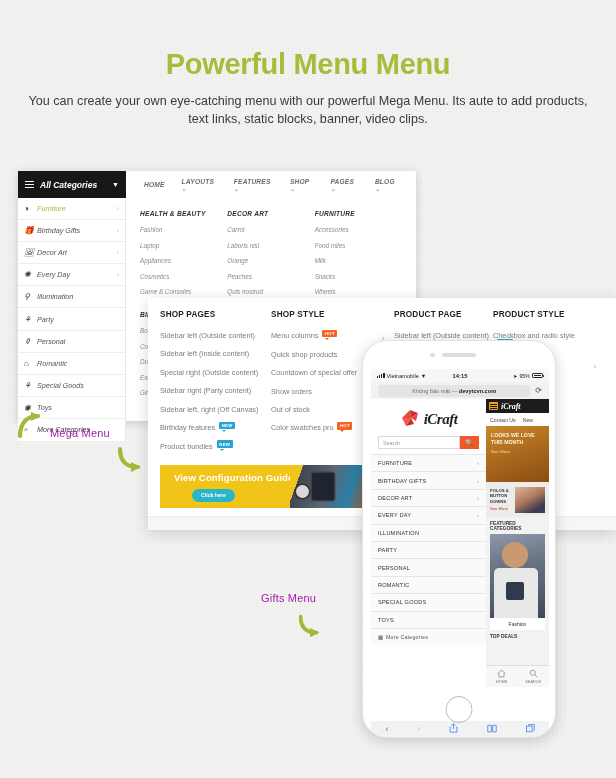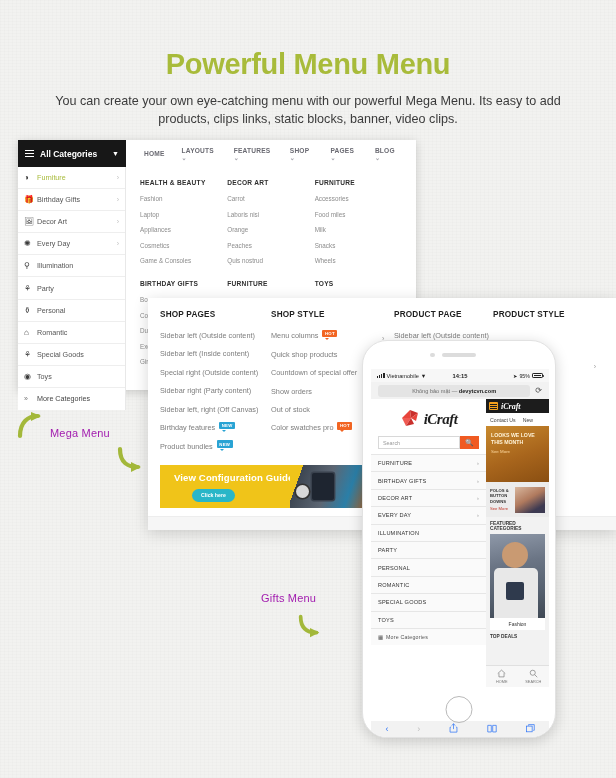--- a/index.html
+++ b/index.html
@@ -24,24 +24,25 @@
     color: #a8bb3a;
   }
   .page-sub {
     position: absolute; top: 92px; left: 28px; width: 560px;
     text-align: center;
     font-size: 12.6px; line-height: 18px; color: #3b3b3b;
   }
 
   
   .desktop-panel {
-    position: absolute; left: 18px; top: 140px;
+    position: absolute; left: 18px; top: 171px;
     width: 398px; height: 250px;
     background: #0c4a6e;
     box-shadow: 0 2px 9px rgba(0,0,0,0.17);
+    font-style: italic;
   }
   .cat-header {
     position: absolute; left: 0; top: 0; width: 108px; height: 27px;
     background: #171717; color: #ffffff;
     display: flex; align-items: center; padding: 0 7px;
     font-size: 8.5px; font-weight: bold;
   }
   .hamburger { width: 9px; margin-right: 6px; display:inline-block; }
   .hamburger i { display:block; height:1.2px; background:#fff; margin:1.7px 0; }
   .cat-header .caret { margin-left: auto; font-size: 7px; }
@@ -258,21 +259,21 @@
   .safari-bar .dim { color:#bdbdbd; }
   .home-btn {
     position:absolute; left:50%; bottom:14px; transform:translateX(-50%);
     width: 27px; height:27px; border:1.4px solid #b9b9b9; border-radius:50%;
   }
 </style>
 </head>
 <body>
 
 <div class="page-title">Powerful Menu Menu</div>
-<div class="page-sub">You can create your own eye-catching menu with our powerful Mega Menu. Its easy to add products, clips links, static blocks, banner, video clips.</div>
+<div class="page-sub">You can create your own eye-catching menu with our powerful Mega Menu. Its aute to add products, text links, static blocks, banner, video clips.</div>
 
 <div class="desktop-panel">
 
   <div class="cat-header">
     <span class="hamburger">
         <i></i>
         <i></i>
         <i></i>
       </span>
     <span>All Categories</span>
@@ -403,20 +404,21 @@
     </div>
 
     <div class="mf-col withchev">
       <div class="mf-title">PRODUCT PAGE</div>
       <span class="chev">›</span>
       <div class="mf-link"><span>Sidebar left (Outside content)</span></div>
     </div>
 
     <div class="mf-col">
       <div class="mf-title">PRODUCT STYLE</div>
+      <div class="mf-link"><span>Checkbox and radio style</span><br><span class="badge new">NEW</span></div>
       <span class="chev2">›</span>
     </div>
 
   </div>
 
   <div class="config-banner">
     <div class="cb-text">View Configuration Guide</div>
     <div class="cb-btn">Click here</div>
     <div class="cb-img"></div>
   </div>

